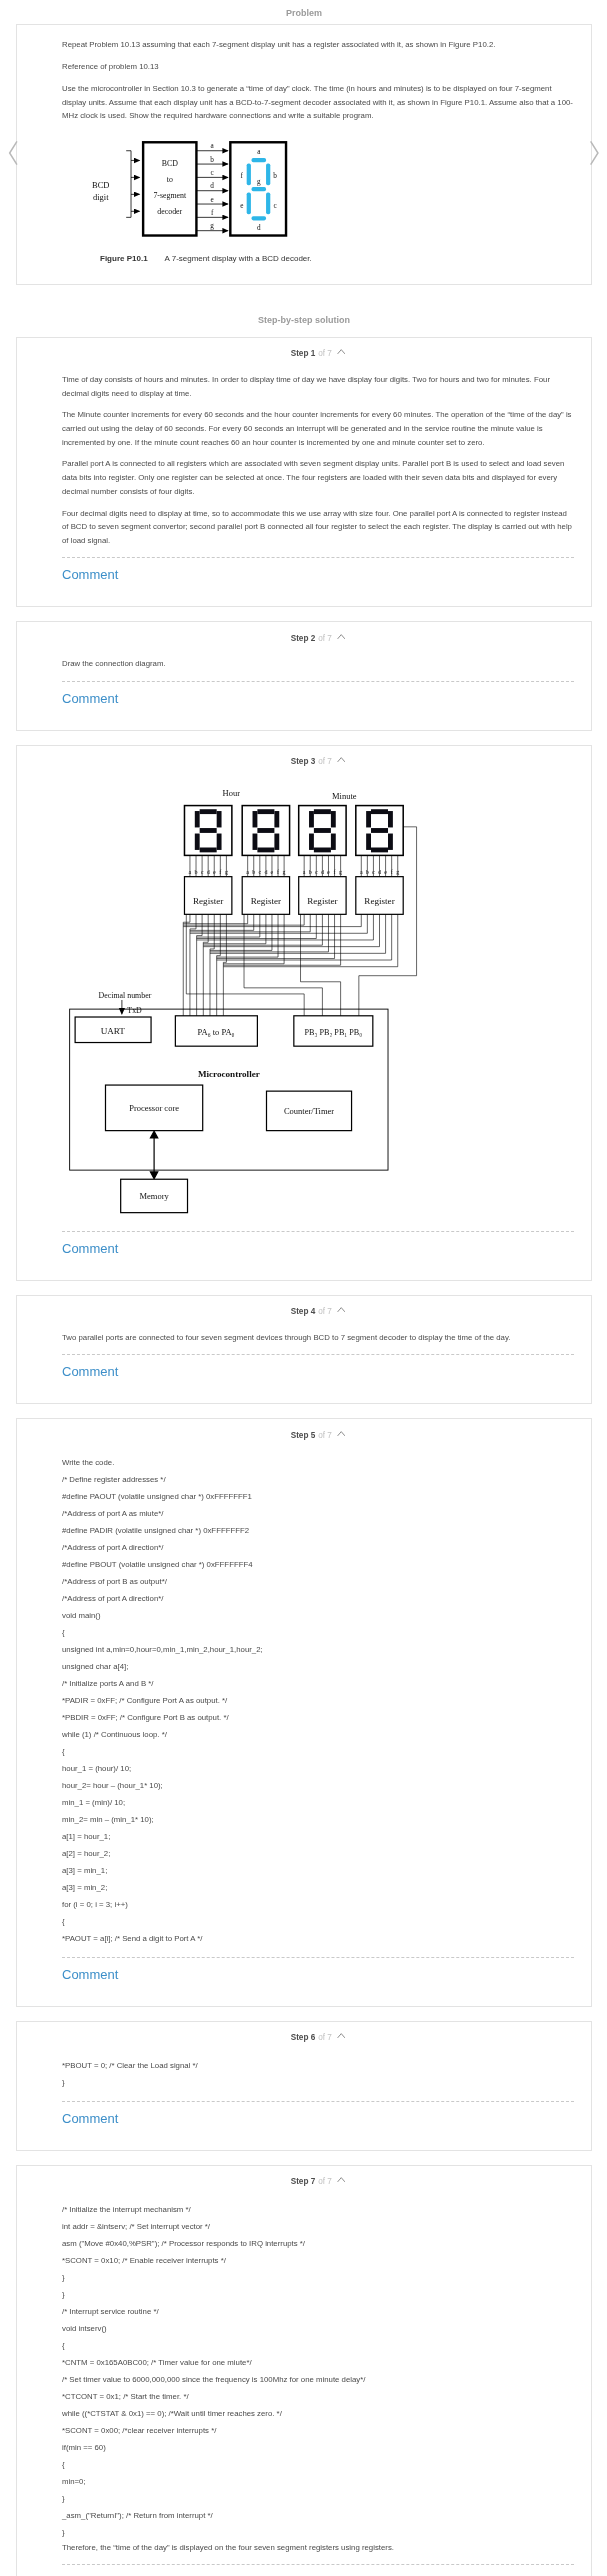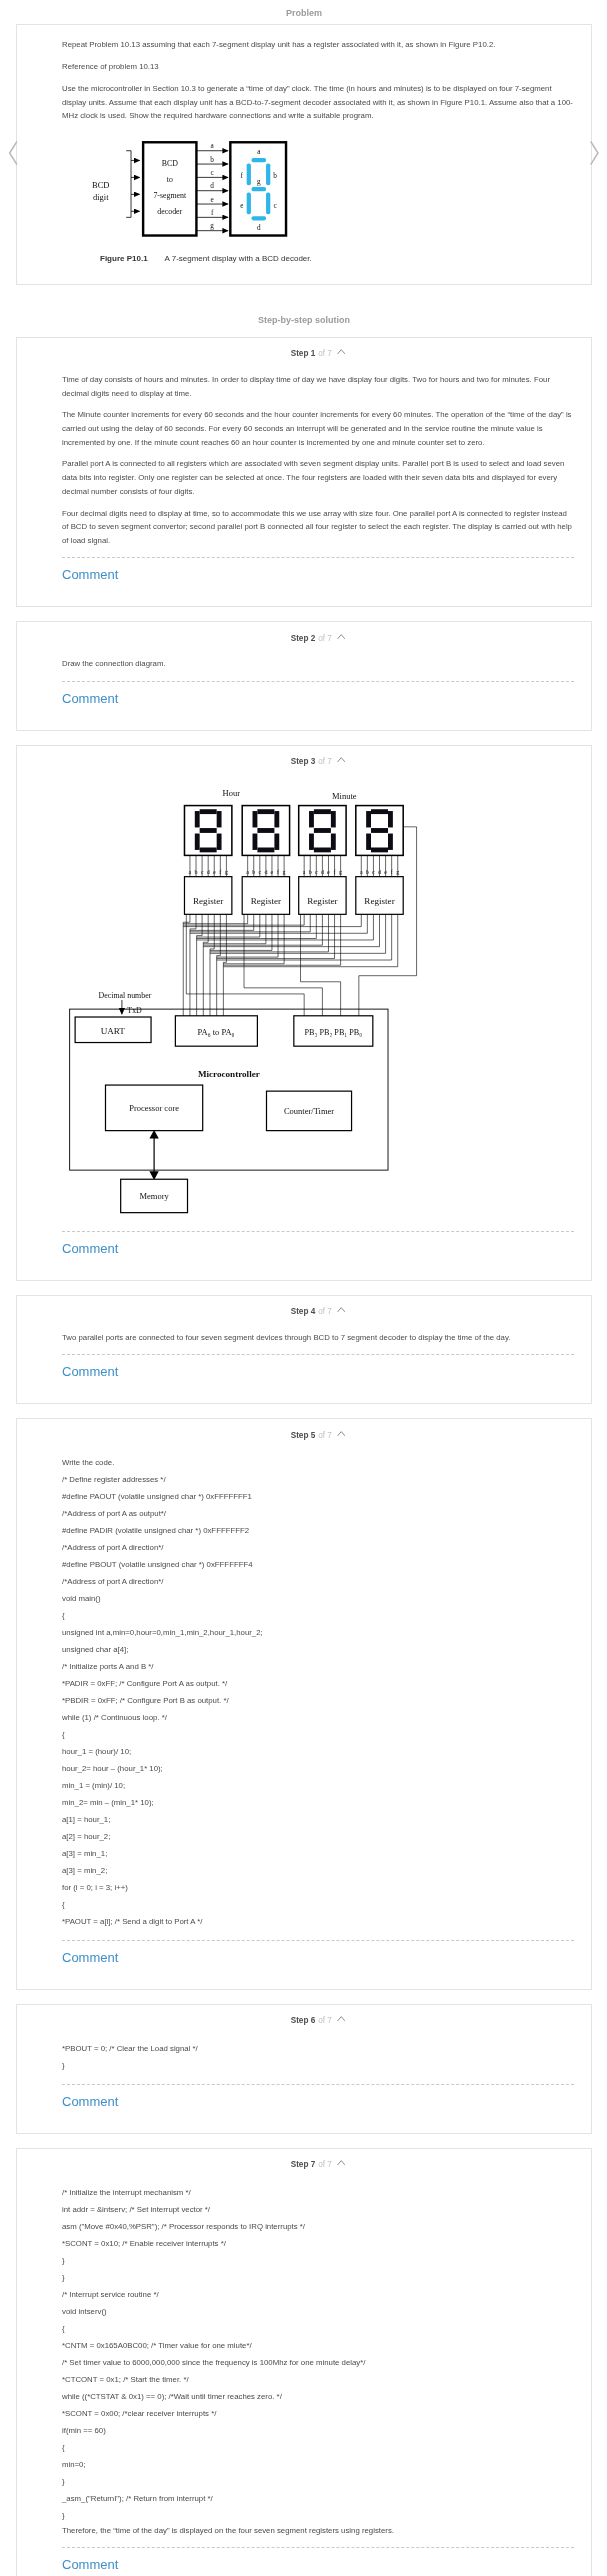--- a/index.html
+++ b/index.html
@@ -404,24 +404,25 @@
     <span class="step-of">of 7</span>
     <svg class="chev-up" width="8.5" height="5.5" viewBox="0 0 14 9">
         <polyline points="1,8 7,1 13,8" fill="none" stroke="#8a8a8a" stroke-width="1.6"></polyline>
       </svg>
   </div>
   <div class="card-body">
     <div>
         <div class="code-line">Write the code.</div>
         <div class="code-line">/* Define register addresses */</div>
         <div class="code-line">#define PAOUT (volatile unsigned char *) 0xFFFFFFF1</div>
-        <div class="code-line">/*Address of port A as output*/</div>
+        <div class="code-line">/*Address of port A as miute*/</div>
         <div class="code-line">#define PADIR (volatile unsigned char *) 0xFFFFFFF2</div>
         <div class="code-line">/*Address of port A direction*/</div>
         <div class="code-line">#define PBOUT (volatile unsigned char *) 0xFFFFFFF4</div>
+        <div class="code-line">/*Address of port B as output*/</div>
         <div class="code-line">/*Address of port A direction*/</div>
         <div class="code-line">void main()</div>
         <div class="code-line">{</div>
         <div class="code-line">unsigned int a,min=0,hour=0,min_1,min_2,hour_1,hour_2;</div>
         <div class="code-line">unsigned char a[4];</div>
         <div class="code-line">/* Initialize ports A and B */</div>
         <div class="code-line">*PADIR = 0xFF; /* Configure Port A as output. */</div>
         <div class="code-line">*PBDIR = 0xFF; /* Configure Port B as output. */</div>
         <div class="code-line">while (1) /* Continuous loop. */</div>
         <div class="code-line">{</div>

